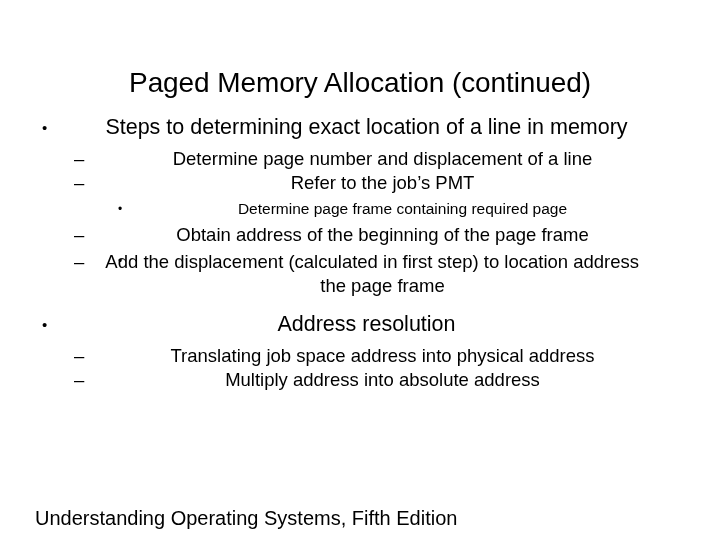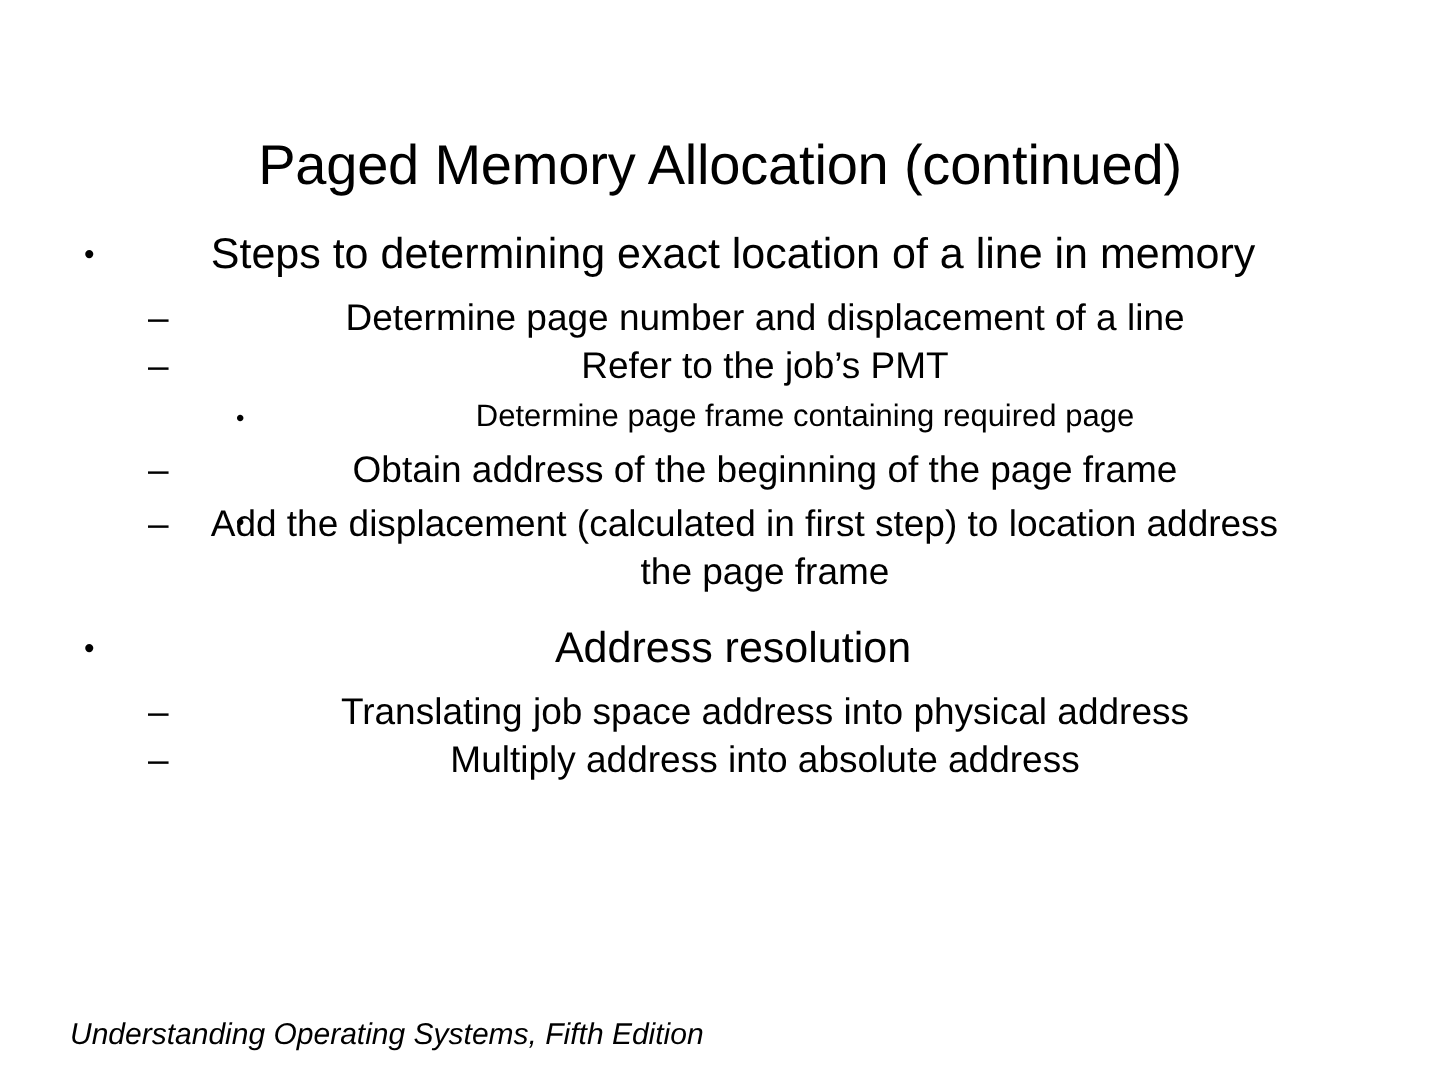--- a/index.html
+++ b/index.html
@@ -98,24 +98,23 @@
 
   .gap-before-group { margin-top: 6px; }
   .gap-before-l1    { margin-top: 13px; }
   .gap-small        { margin-top: 3px; }
 
   
   .footer {
     position: absolute;
     left: 35px;
     top: 508px;
-    font-size: 15px;
+    font-size: 20px;
     line-height: 20px;
     white-space: nowrap;
-    font-style: italic;
   }
   .page-number {
     position: absolute;
     left: 651px;
     top: 502px;
     font-size: 12px;
     line-height: 20px;
   }
 </style>
 </head>

